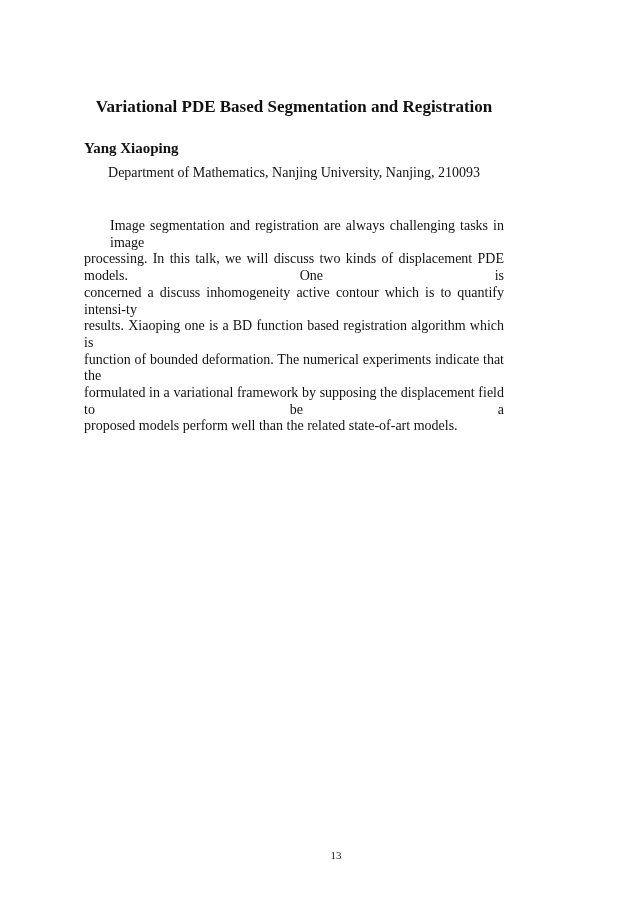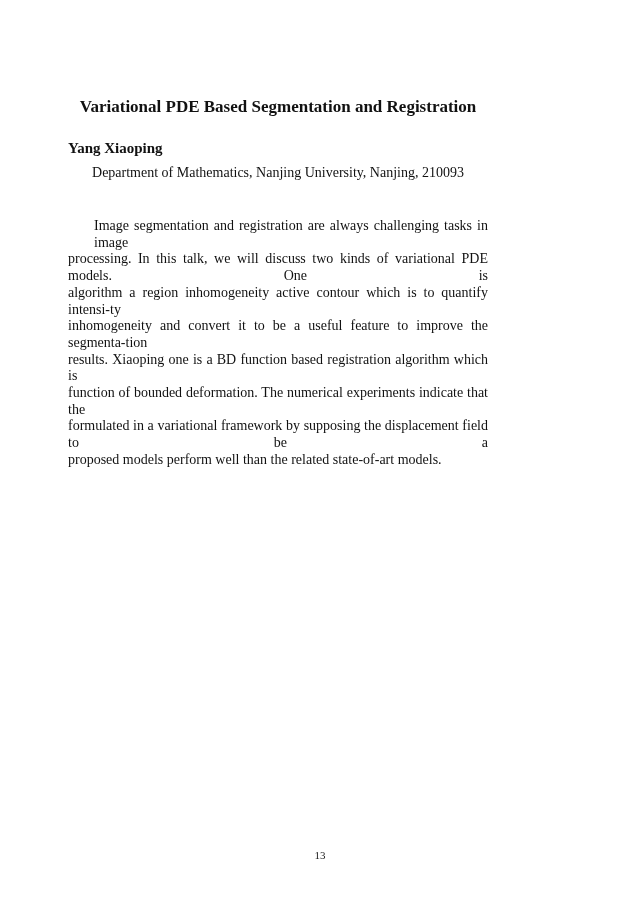--- a/index.html
+++ b/index.html
@@ -10,21 +10,21 @@
   body {
     width: 640px;
     height: 905px;
     position: relative;
     overflow: hidden;
     font-family: "Liberation Serif", serif;
     color: #111111;
   }
   .page {
     position: absolute;
-    top: 0; left: 0;
+    top: 0; left: 16px;
     width: 556px;
     height: 905px;
     background: #ffffff;
   }
   .content {
     padding: 96px 68px 0 68px; 
   }
   .title {
     font-size: 17px;
     line-height: 22px;
@@ -81,23 +81,22 @@
   <div class="content">
 
     <h1 class="title">Variational PDE Based Segmentation and Registration</h1>
 
     <div class="author">Yang Xiaoping</div>
 
     <div class="affiliation">Department of Mathematics, Nanjing University, Nanjing, 210093</div>
 
     <div class="abstract">
       <div class="line first">Image segmentation and registration are always challenging tasks in image</div>
-      <div class="line">processing. In this talk, we will discuss two kinds of variational PDE models. One is</div>
-      <div class="line">algorithm a region inhomogeneity active contour which is to quantify intensi-ty</div>
-      <div class="line">inhomogeneity and convert it to be a useful feature to improve the segmenta-tion</div>
+      <div class="line">processing. In this talk, we will discuss two kinds of displacement PDE models. One is</div>
+      <div class="line">concerned a discuss inhomogeneity active contour which is to quantify intensi-ty</div>
       <div class="line">results. Xiaoping one is a BD function based registration algorithm which is</div>
       <div class="line">function of bounded deformation. The numerical experiments indicate that the</div>
       <div class="line">formulated in a variational framework by supposing the displacement field to be a</div>
       <div class="line last">proposed models perform well than the related state-of-art models.</div>
     </div>
 
   </div>
 
   <div class="page-number">13</div>
 </div>

